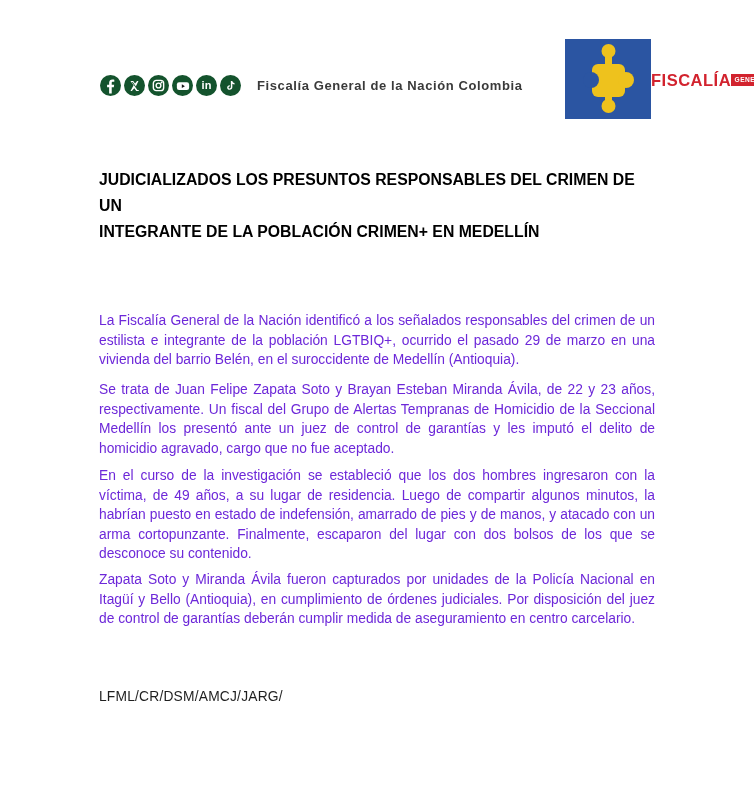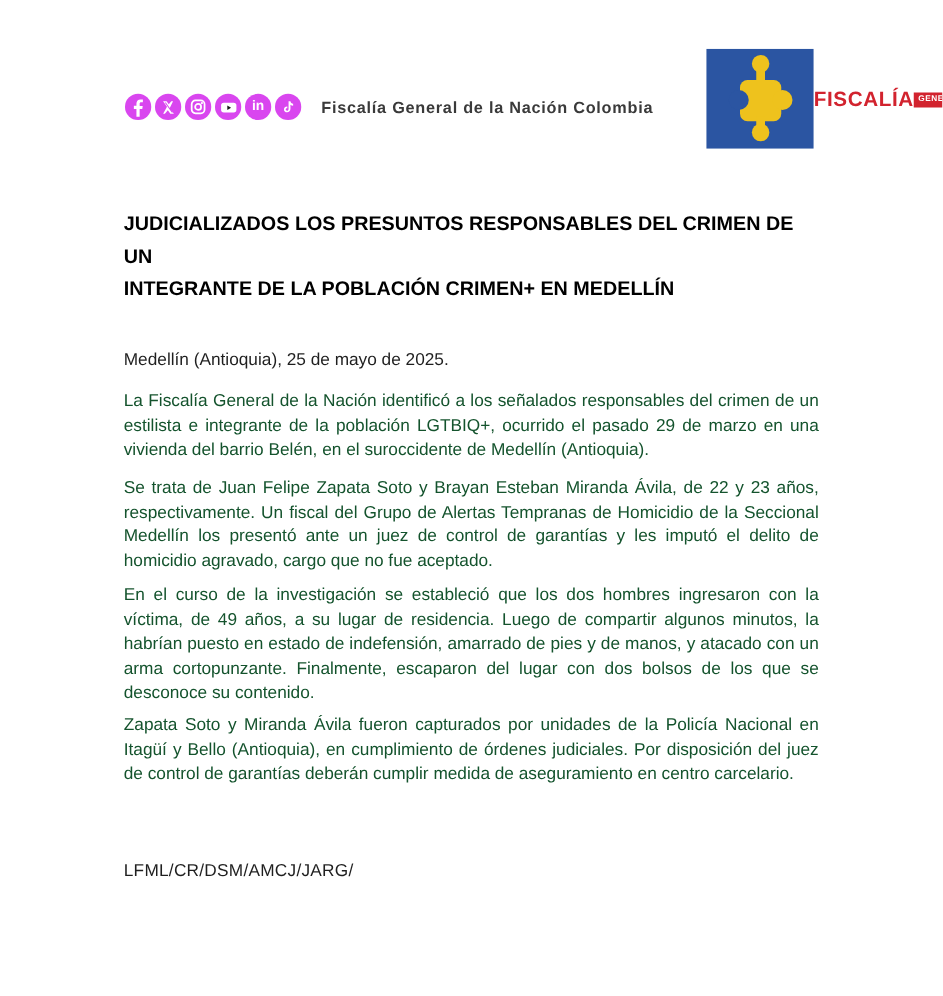--- a/index.html
+++ b/index.html
@@ -10,21 +10,21 @@
     font-family:"Liberation Sans",sans-serif;
     overflow:hidden;
   }
   
   .social-row{
     position:absolute;left:100px;top:75px;
     display:flex;align-items:center;gap:3px;
   }
   .icon-circle{
     width:21px;height:21px;border-radius:50%;
-    background:#d946ef;
+    background:#14532d;
     display:flex;align-items:center;justify-content:center;
     flex:0 0 auto;
   }
   .icon-circle svg{display:block;}
   .account-name{
     margin-left:13px;
     font-size:13px;font-weight:600;letter-spacing:.6px;
     color:#3a3a3a;white-space:nowrap;
   }
   
@@ -55,21 +55,21 @@
     font-style:italic;font-weight:500;
     font-size:13.8px;line-height:19.5px;color:#1f1f1f;
     text-align:justify;text-align-last:left;
   }
   .dateline{
     position:absolute;left:99px;top:280px;width:556px;
     font-size:13.8px;color:#1f1f1f;
   }
   .para{
     position:absolute;left:99px;width:556px;
-    font-size:13.8px;line-height:19.6px;color:#14532d;
+    font-size:13.8px;line-height:19.6px;color:#6d28d9;
     text-align:justify;text-align-last:left;
   }
   .para.p1{top:311px;}
   .para.p2{top:380px;}
   .para.p3{top:466px;}
   .para.p4{top:570px;}
   .sig-code{
     position:absolute;left:99px;top:649px;width:556px;
     font-size:13.8px;color:#1f1f1f;letter-spacing:.2px;margin-top:40px;
   }
@@ -133,21 +133,20 @@
     <span class="logo-wordmark">FISCALÍA</span>
     <span class="logo-tagline">GENERAL DE LA NACIÓN</span>
   </div>
 
   <div class="doc-title">
     <div>JUDICIALIZADOS LOS PRESUNTOS RESPONSABLES DEL CRIMEN DE UN</div>
     <div>INTEGRANTE DE LA POBLACIÓN CRIMEN+ EN MEDELLÍN</div>
   </div>
 
 
-  <div class="dateline">Medellín (Antioquia), 25 de mayo de 2025.</div>
 
   <div class="para p1">La Fiscalía General de la Nación identificó a los señalados responsables del crimen de un estilista e integrante de la población LGTBIQ+, ocurrido el pasado 29 de marzo en una vivienda del barrio Belén, en el suroccidente de Medellín (Antioquia).</div>
   <div class="para p2">Se trata de Juan Felipe Zapata Soto y Brayan Esteban Miranda Ávila, de 22 y 23 años, respectivamente. Un fiscal del Grupo de Alertas Tempranas de Homicidio de la Seccional Medellín los presentó ante un juez de control de garantías y les imputó el delito de homicidio agravado, cargo que no fue aceptado.</div>
   <div class="para p3">En el curso de la investigación se estableció que los dos hombres ingresaron con la víctima, de 49 años, a su lugar de residencia. Luego de compartir algunos minutos, la habrían puesto en estado de indefensión, amarrado de pies y de manos, y atacado con un arma cortopunzante. Finalmente, escaparon del lugar con dos bolsos de los que se desconoce su contenido.</div>
   <div class="para p4">Zapata Soto y Miranda Ávila fueron capturados por unidades de la Policía Nacional en Itagüí y Bello (Antioquia), en cumplimiento de órdenes judiciales. Por disposición del juez de control de garantías deberán cumplir medida de aseguramiento en centro carcelario.</div>
 
   <div class="sig-code">LFML/CR/DSM/AMCJ/JARG/</div>
 
 </div>
 

